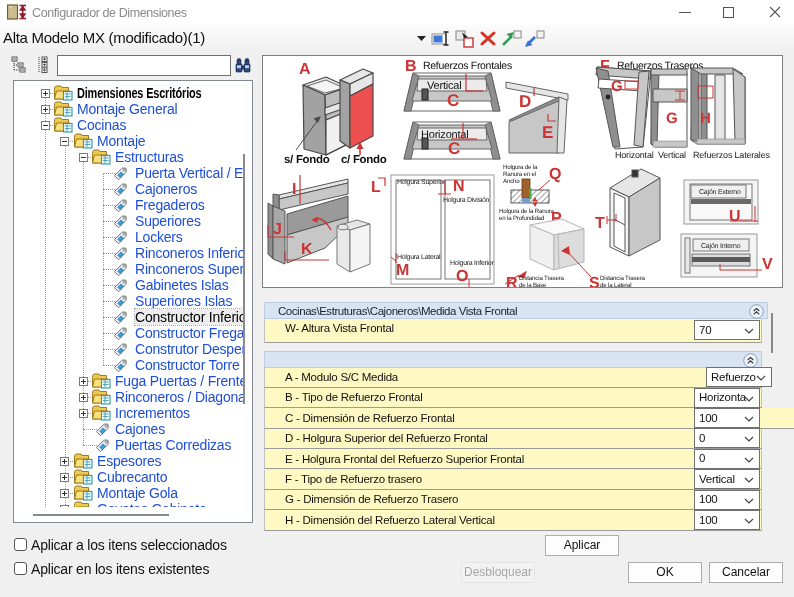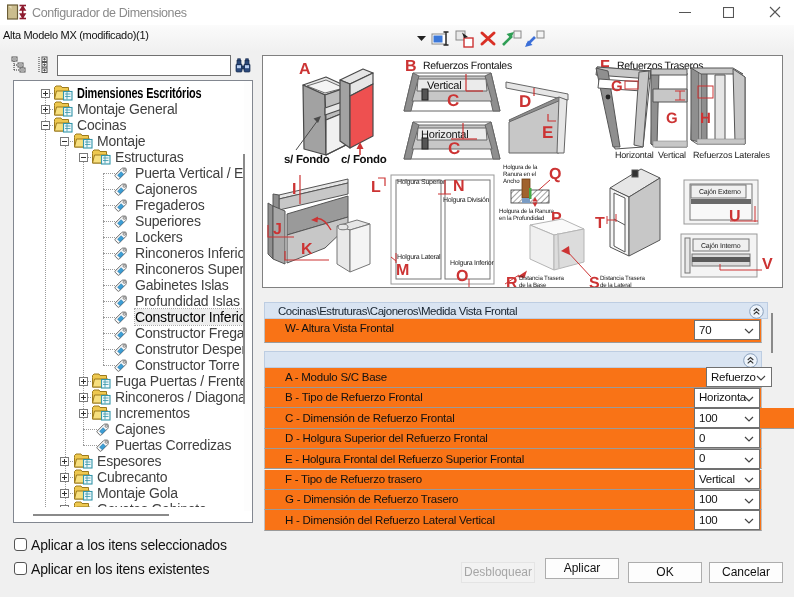--- a/index.html
+++ b/index.html
@@ -1,36 +1,36 @@
 <!DOCTYPE html>
 <html><head><meta charset="utf-8"><style>
 * { margin:0; padding:0; box-sizing:border-box; }
 html,body { width:794px; height:597px; overflow:hidden; }
 body { font-family:"Liberation Sans", sans-serif; background:#f0f0f0; position:relative; }
 #titlebar { position:absolute; left:0; top:0; width:794px; height:25px; background:#ffffff; }
 #topstrip { position:absolute; left:0; top:25px; width:794px; height:27px; background:linear-gradient(#fbfbfb,#f0f0f0); }
 #title { position:absolute; left:32px; top:6px; font-size:12.5px; color:#8a8a8a; letter-spacing:-0.4px; }
-#alta { position:absolute; left:3px; top:29px; font-size:11px; color:#111; letter-spacing:-0.3px; }
+#alta { position:absolute; left:3px; top:29px; font-size:15px; color:#111; letter-spacing:-0.3px; }
 #searchbox { position:absolute; left:57px; top:55px; width:174px; height:21px; background:#fff; border:1px solid #707070; }
 #treepanel { position:absolute; left:13px; top:80px; width:240px; height:443px; background:#fff; border:1px solid #828790; overflow:hidden; }
 .dotv { position:absolute; width:1px; border-left:1px dotted #9a9a9a; }
 .doth { position:absolute; height:1px; border-top:1px dotted #9a9a9a; }
 .expbox { position:absolute; width:9px; height:9px; background:#fff; border:1px solid #7a7a7a; }
 .expbox .plus::before { content:""; position:absolute; left:1px; top:3px; width:5px; height:1px; background:#333; }
 .expbox .plus::after { content:""; position:absolute; left:3px; top:1px; width:1px; height:5px; background:#333; }
 .expbox .minus::before { content:""; position:absolute; left:1px; top:3px; width:5px; height:1px; background:#333; }
 .ticon { position:absolute; }
-.tlabel { position:absolute; font-size:14px; color:#404040; white-space:nowrap; letter-spacing:-0.2px; }
+.tlabel { position:absolute; font-size:14px; color:#1d4ed8; white-space:nowrap; letter-spacing:-0.2px; }
 .tbold { color:#000; font-weight:bold; transform:scaleX(0.78); transform-origin:left center; }
 .tsel { color:#000; background:#ededed; outline:1px dotted #aaa; }
 #diag { position:absolute; left:262px; top:55px; width:521px; height:233px; background:#fff; border:1px solid #808080; }
 .ghdr { position:absolute; height:16.5px; background:#d9e4f2; border:1px solid #bdcde2; }
 .ghtxt { position:absolute; left:13px; top:1.5px; font-size:11.5px; color:#16222e; letter-spacing:-0.45px; }
 .gchev { position:absolute; right:3px; top:0.5px; }
-.grow { position:absolute; background:#f97316; border-bottom:1px solid #9a9a9a; border-left:1px solid #c0c0c0; border-right:1px solid #c0c0c0; }
+.grow { position:absolute; background:#fef9c3; border-bottom:1px solid #9a9a9a; border-left:1px solid #c0c0c0; border-right:1px solid #c0c0c0; }
 .glab { position:absolute; left:20px; top:3.5px; font-size:11.5px; color:#111; letter-spacing:-0.25px; }
 .gdd { position:absolute; background:#fff; border:1px solid #707070; }
 .gval { position:absolute; left:4px; top:2.5px; font-size:11.5px; color:#111; letter-spacing:-0.25px; }
 .gcar { position:absolute; right:5px; top:7px; }
 .cbx { position:absolute; width:13px; height:13px; background:#fff; border:1px solid #555; border-radius:3px; }
 .cbl { position:absolute; font-size:14px; color:#111; letter-spacing:-0.2px; }
 .btn { position:absolute; width:74px; height:21px; background:#fdfdfd; border:1px solid #adadad; font-size:12px; color:#111; text-align:center; line-height:19px; }
 .btn.dis { background:#f2f2f2; border-color:#e4e4e4; color:#a6a6a6; }
 </style></head><body>
 <div id="titlebar"></div>
@@ -212,21 +212,21 @@
           <polygon points="4.6,9.2 8.1,5.7 10.6,8.2 7.1,11.7" fill="#3d9fd6" stroke="#1c6fa3" stroke-width="0.6"></polygon>
           <circle cx="11.2" cy="4.1" r="1.2" fill="#fff" stroke="#6a6a6a" stroke-width="0.8"></circle>
         </svg></div>
 <div class="tlabel" style="left:134px;top:276px">Gabinetes Islas</div>
 <div class="doth" style="left:102px;top:300px;width:14px"></div>
 <div class="ticon" style="left:112px;top:293px"><svg width="16" height="15" viewBox="0 0 16 15">
           <path d="M2.2 9 L8.6 2.6 Q9.1 2.1 9.8 2.1 L12.2 2.1 Q13.2 2.1 13.2 3.1 L13.2 5.4 Q13.2 6.1 12.7 6.6 L6.3 13 Q5.6 13.7 4.9 13 L2.2 10.4 Q1.5 9.7 2.2 9 Z" fill="#fafafa" stroke="#6a6a6a" stroke-width="1"></path>
           <polygon points="4.6,9.2 8.1,5.7 10.6,8.2 7.1,11.7" fill="#3d9fd6" stroke="#1c6fa3" stroke-width="0.6"></polygon>
           <circle cx="11.2" cy="4.1" r="1.2" fill="#fff" stroke="#6a6a6a" stroke-width="0.8"></circle>
         </svg></div>
-<div class="tlabel" style="left:134px;top:292px">Profundidad Islas</div>
+<div class="tlabel" style="left:134px;top:292px">Superiores Islas</div>
 <div class="doth" style="left:102px;top:316px;width:14px"></div>
 <div class="ticon" style="left:112px;top:309px"><svg width="16" height="15" viewBox="0 0 16 15">
           <path d="M2.2 9 L8.6 2.6 Q9.1 2.1 9.8 2.1 L12.2 2.1 Q13.2 2.1 13.2 3.1 L13.2 5.4 Q13.2 6.1 12.7 6.6 L6.3 13 Q5.6 13.7 4.9 13 L2.2 10.4 Q1.5 9.7 2.2 9 Z" fill="#fafafa" stroke="#6a6a6a" stroke-width="1"></path>
           <polygon points="4.6,9.2 8.1,5.7 10.6,8.2 7.1,11.7" fill="#3d9fd6" stroke="#1c6fa3" stroke-width="0.6"></polygon>
           <circle cx="11.2" cy="4.1" r="1.2" fill="#fff" stroke="#6a6a6a" stroke-width="0.8"></circle>
         </svg></div>
 <div class="tlabel tsel" style="left:134px;top:308px">Constructor Inferior</div>
 <div class="doth" style="left:102px;top:332px;width:14px"></div>
 <div class="ticon" style="left:112px;top:325px"><svg width="16" height="15" viewBox="0 0 16 15">
           <path d="M2.2 9 L8.6 2.6 Q9.1 2.1 9.8 2.1 L12.2 2.1 Q13.2 2.1 13.2 3.1 L13.2 5.4 Q13.2 6.1 12.7 6.6 L6.3 13 Q5.6 13.7 4.9 13 L2.2 10.4 Q1.5 9.7 2.2 9 Z" fill="#fafafa" stroke="#6a6a6a" stroke-width="1"></path>
@@ -548,21 +548,21 @@
       <path d="M1 1 L5 5 L9 1" fill="none" stroke="#444" stroke-width="1.2"></path>
     </svg>
   </div>
 <div class="ghdr" style="left:264px;top:351px;width:498px">
     <span class="gchev"><svg width="15" height="15" viewBox="0 0 15 15">
         <circle cx="7.5" cy="7.5" r="6.8" fill="#eef4fb" stroke="#8aa0bc" stroke-width="1"></circle>
         <path d="M4.7 7 L7.5 4.5 L10.3 7 M4.7 10.3 L7.5 7.8 L10.3 10.3" fill="none" stroke="#333" stroke-width="1.1"></path>
       </svg></span>
   </div>
 <div class="grow" style="left:264px;top:367.5px;width:498px;height:20.4px">
-    <span class="glab">A - Modulo S/C Base</span>
+    <span class="glab">A - Modulo S/C Medida</span>
   </div>
 <div class="gdd" style="left:706px;top:367.2px;width:66px;height:20px">
     <span class="gval">Refuerzo</span>
     <svg class="gcar" width="10" height="6" viewBox="0 0 10 6">
       <path d="M1 1 L5 5 L9 1" fill="none" stroke="#444" stroke-width="1.2"></path>
     </svg>
   </div>
 <div class="grow" style="left:264px;top:387.9px;width:498px;height:20.4px">
     <span class="glab">B - Tipo de Refuerzo Frontal</span>
   </div>
@@ -622,14 +622,14 @@
   </div>
 <div class="gdd" style="left:694px;top:510.0px;width:66px;height:20px">
     <span class="gval">100</span>
     <svg class="gcar" width="10" height="6" viewBox="0 0 10 6">
       <path d="M1 1 L5 5 L9 1" fill="none" stroke="#444" stroke-width="1.2"></path>
     </svg>
   </div>
 <div style="position:absolute;left:262px;top:531px;width:506px;height:10px;background:#f0f0f0"></div>
 <div style="position:absolute;left:771px;top:313px;width:2px;height:40px;background:#8a8a8a"></div>
 <div class="btn dis" style="left:461px;top:562px">Desbloquear</div>
-<div class="btn" style="left:545px;top:558px">Aplicar</div>
+<div class="btn" style="left:545px;top:535px">Aplicar</div>
 <div class="btn" style="left:628px;top:562px">OK</div>
 <div class="btn" style="left:709px;top:562px">Cancelar</div>
 </body></html>

